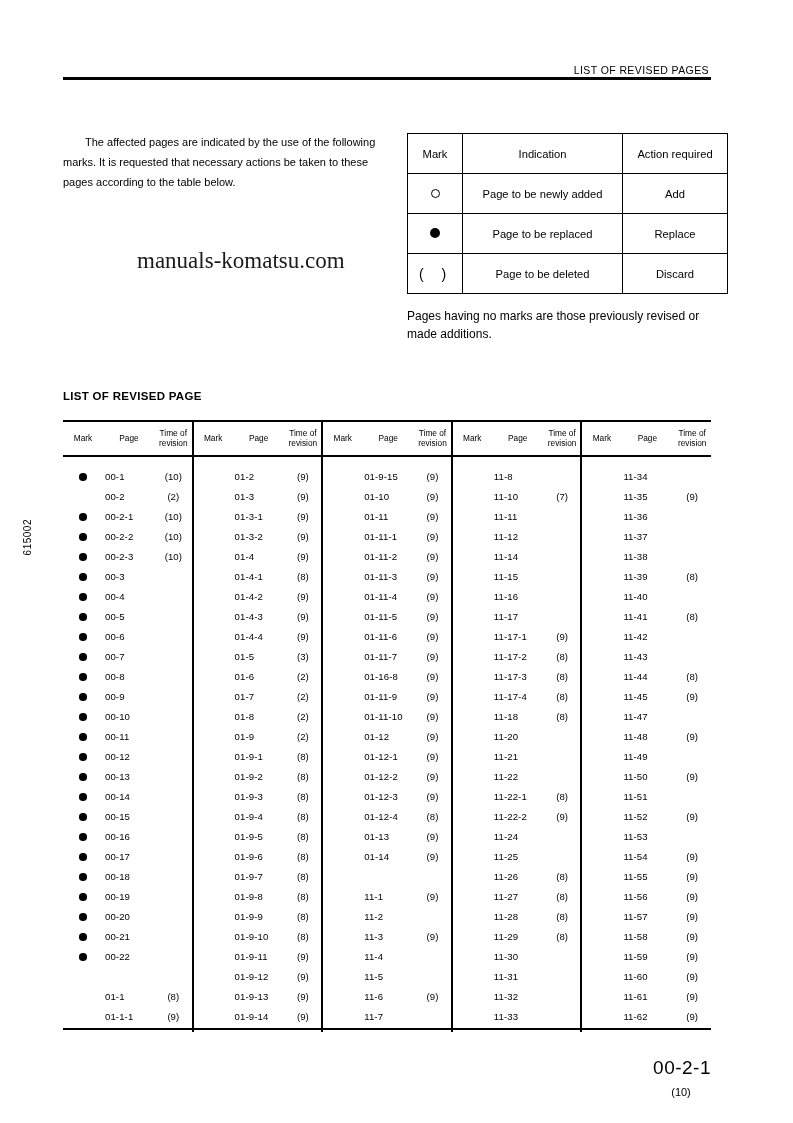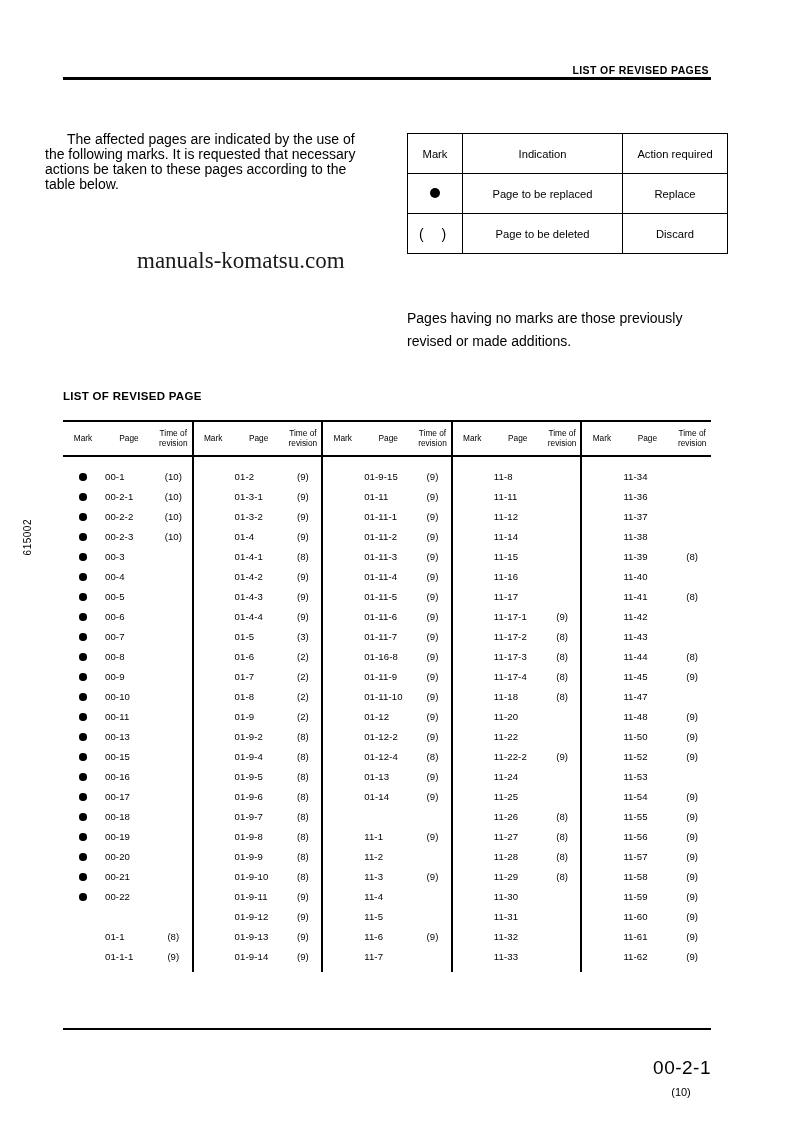--- a/index.html
+++ b/index.html
@@ -19,21 +19,21 @@
   
   .page-header {
     position: absolute;
     left: 63px;
     top: 60px;
     width: 648px;
     text-align: right;
   }
   .page-header .header-title {
     font-size: 10.5px;
-    font-weight: bold;
+    font-weight: normal;
     letter-spacing: 0.4px;
     display: inline-block;
     padding-right: 2px;
   }
   .header-rule {
     position: absolute;
     left: 63px;
     top: 77px;
     width: 648px;
     height: 3px;
@@ -48,25 +48,25 @@
     font-size: 10px;
     letter-spacing: 0.5px;
     writing-mode: vertical-rl;
     transform: rotate(180deg);
     white-space: nowrap;
   }
 
   
   .intro-text {
     position: absolute;
-    left: 45px;
+    left: 63px;
     top: 132px;
     width: 320px;
-    font-size: 14px;
-    line-height: 15px;
+    font-size: 11px;
+    line-height: 20px;
     text-indent: 22px;
   }
 
   
   .legend-table {
     position: absolute;
     left: 407px;
     top: 133px;
     width: 305px;
     border-collapse: collapse;
@@ -116,22 +116,22 @@
     color: #1a1a1a;
     white-space: nowrap;
   }
 
   
   .legend-note {
     position: absolute;
     left: 407px;
     top: 307px;
     width: 310px;
-    font-size: 14px;
-    line-height: 23px;
+    font-size: 12px;
+    line-height: 18px;
   }
 
   
   .main-title {
     position: absolute;
     left: 63px;
     top: 390px;
     width: 648px;
     text-align: left;
     font-size: 11.5px;
@@ -229,20 +229,27 @@
 <div class="side-code">615002</div>
 
 <div class="intro-text">The affected pages are indicated by the use of the following marks. It is requested that necessary actions be taken to these pages according to the table below.</div>
 
 <table class="legend-table">
   <tbody>
     <tr>
       <td class="col-mark">Mark</td>
       <td class="col-ind">Indication</td>
       <td class="col-act">Action required</td>
+    </tr>
+    <tr>
+      <td class="col-mark">
+        <span class="mark-open"></span>
+      </td>
+      <td class="col-ind">Page to be newly added</td>
+      <td class="col-act">Add</td>
     </tr>
     <tr>
       <td class="col-mark">
         <span class="mark-filled"></span>
       </td>
       <td class="col-ind">Page to be replaced</td>
       <td class="col-act">Replace</td>
     </tr>
     <tr>
       <td class="col-mark">
@@ -309,20 +316,37 @@
         <td class="cell-page">01-9-15</td>
         <td class="cell-time">(9)</td>
         <td class="cell-mark grp-sep"></td>
         <td class="cell-page">11-8</td>
         <td class="cell-time"></td>
         <td class="cell-mark grp-sep"></td>
         <td class="cell-page">11-34</td>
         <td class="cell-time"></td>
       </tr>
       <tr>
+        <td class="cell-mark"></td>
+        <td class="cell-page">00-2</td>
+        <td class="cell-time">(2)</td>
+        <td class="cell-mark grp-sep"></td>
+        <td class="cell-page">01-3</td>
+        <td class="cell-time">(9)</td>
+        <td class="cell-mark grp-sep"></td>
+        <td class="cell-page">01-10</td>
+        <td class="cell-time">(9)</td>
+        <td class="cell-mark grp-sep"></td>
+        <td class="cell-page">11-10</td>
+        <td class="cell-time">(7)</td>
+        <td class="cell-mark grp-sep"></td>
+        <td class="cell-page">11-35</td>
+        <td class="cell-time">(9)</td>
+      </tr>
+      <tr>
         <td class="cell-mark"><span class="dot"></span></td>
         <td class="cell-page">00-2-1</td>
         <td class="cell-time">(10)</td>
         <td class="cell-mark grp-sep"></td>
         <td class="cell-page">01-3-1</td>
         <td class="cell-time">(9)</td>
         <td class="cell-mark grp-sep"></td>
         <td class="cell-page">01-11</td>
         <td class="cell-time">(9)</td>
         <td class="cell-mark grp-sep"></td>
@@ -514,34 +538,68 @@
         <td class="cell-time">(9)</td>
         <td class="cell-mark grp-sep"></td>
         <td class="cell-page">11-20</td>
         <td class="cell-time"></td>
         <td class="cell-mark grp-sep"></td>
         <td class="cell-page">11-48</td>
         <td class="cell-time">(9)</td>
       </tr>
       <tr>
         <td class="cell-mark"><span class="dot"></span></td>
+        <td class="cell-page">00-12</td>
+        <td class="cell-time"></td>
+        <td class="cell-mark grp-sep"></td>
+        <td class="cell-page">01-9-1</td>
+        <td class="cell-time">(8)</td>
+        <td class="cell-mark grp-sep"></td>
+        <td class="cell-page">01-12-1</td>
+        <td class="cell-time">(9)</td>
+        <td class="cell-mark grp-sep"></td>
+        <td class="cell-page">11-21</td>
+        <td class="cell-time"></td>
+        <td class="cell-mark grp-sep"></td>
+        <td class="cell-page">11-49</td>
+        <td class="cell-time"></td>
+      </tr>
+      <tr>
+        <td class="cell-mark"><span class="dot"></span></td>
         <td class="cell-page">00-13</td>
         <td class="cell-time"></td>
         <td class="cell-mark grp-sep"></td>
         <td class="cell-page">01-9-2</td>
         <td class="cell-time">(8)</td>
         <td class="cell-mark grp-sep"></td>
         <td class="cell-page">01-12-2</td>
         <td class="cell-time">(9)</td>
         <td class="cell-mark grp-sep"></td>
         <td class="cell-page">11-22</td>
         <td class="cell-time"></td>
         <td class="cell-mark grp-sep"></td>
         <td class="cell-page">11-50</td>
         <td class="cell-time">(9)</td>
+      </tr>
+      <tr>
+        <td class="cell-mark"><span class="dot"></span></td>
+        <td class="cell-page">00-14</td>
+        <td class="cell-time"></td>
+        <td class="cell-mark grp-sep"></td>
+        <td class="cell-page">01-9-3</td>
+        <td class="cell-time">(8)</td>
+        <td class="cell-mark grp-sep"></td>
+        <td class="cell-page">01-12-3</td>
+        <td class="cell-time">(9)</td>
+        <td class="cell-mark grp-sep"></td>
+        <td class="cell-page">11-22-1</td>
+        <td class="cell-time">(8)</td>
+        <td class="cell-mark grp-sep"></td>
+        <td class="cell-page">11-51</td>
+        <td class="cell-time"></td>
       </tr>
       <tr>
         <td class="cell-mark"><span class="dot"></span></td>
         <td class="cell-page">00-15</td>
         <td class="cell-time"></td>
         <td class="cell-mark grp-sep"></td>
         <td class="cell-page">01-9-4</td>
         <td class="cell-time">(8)</td>
         <td class="cell-mark grp-sep"></td>
         <td class="cell-page">01-12-4</td>

